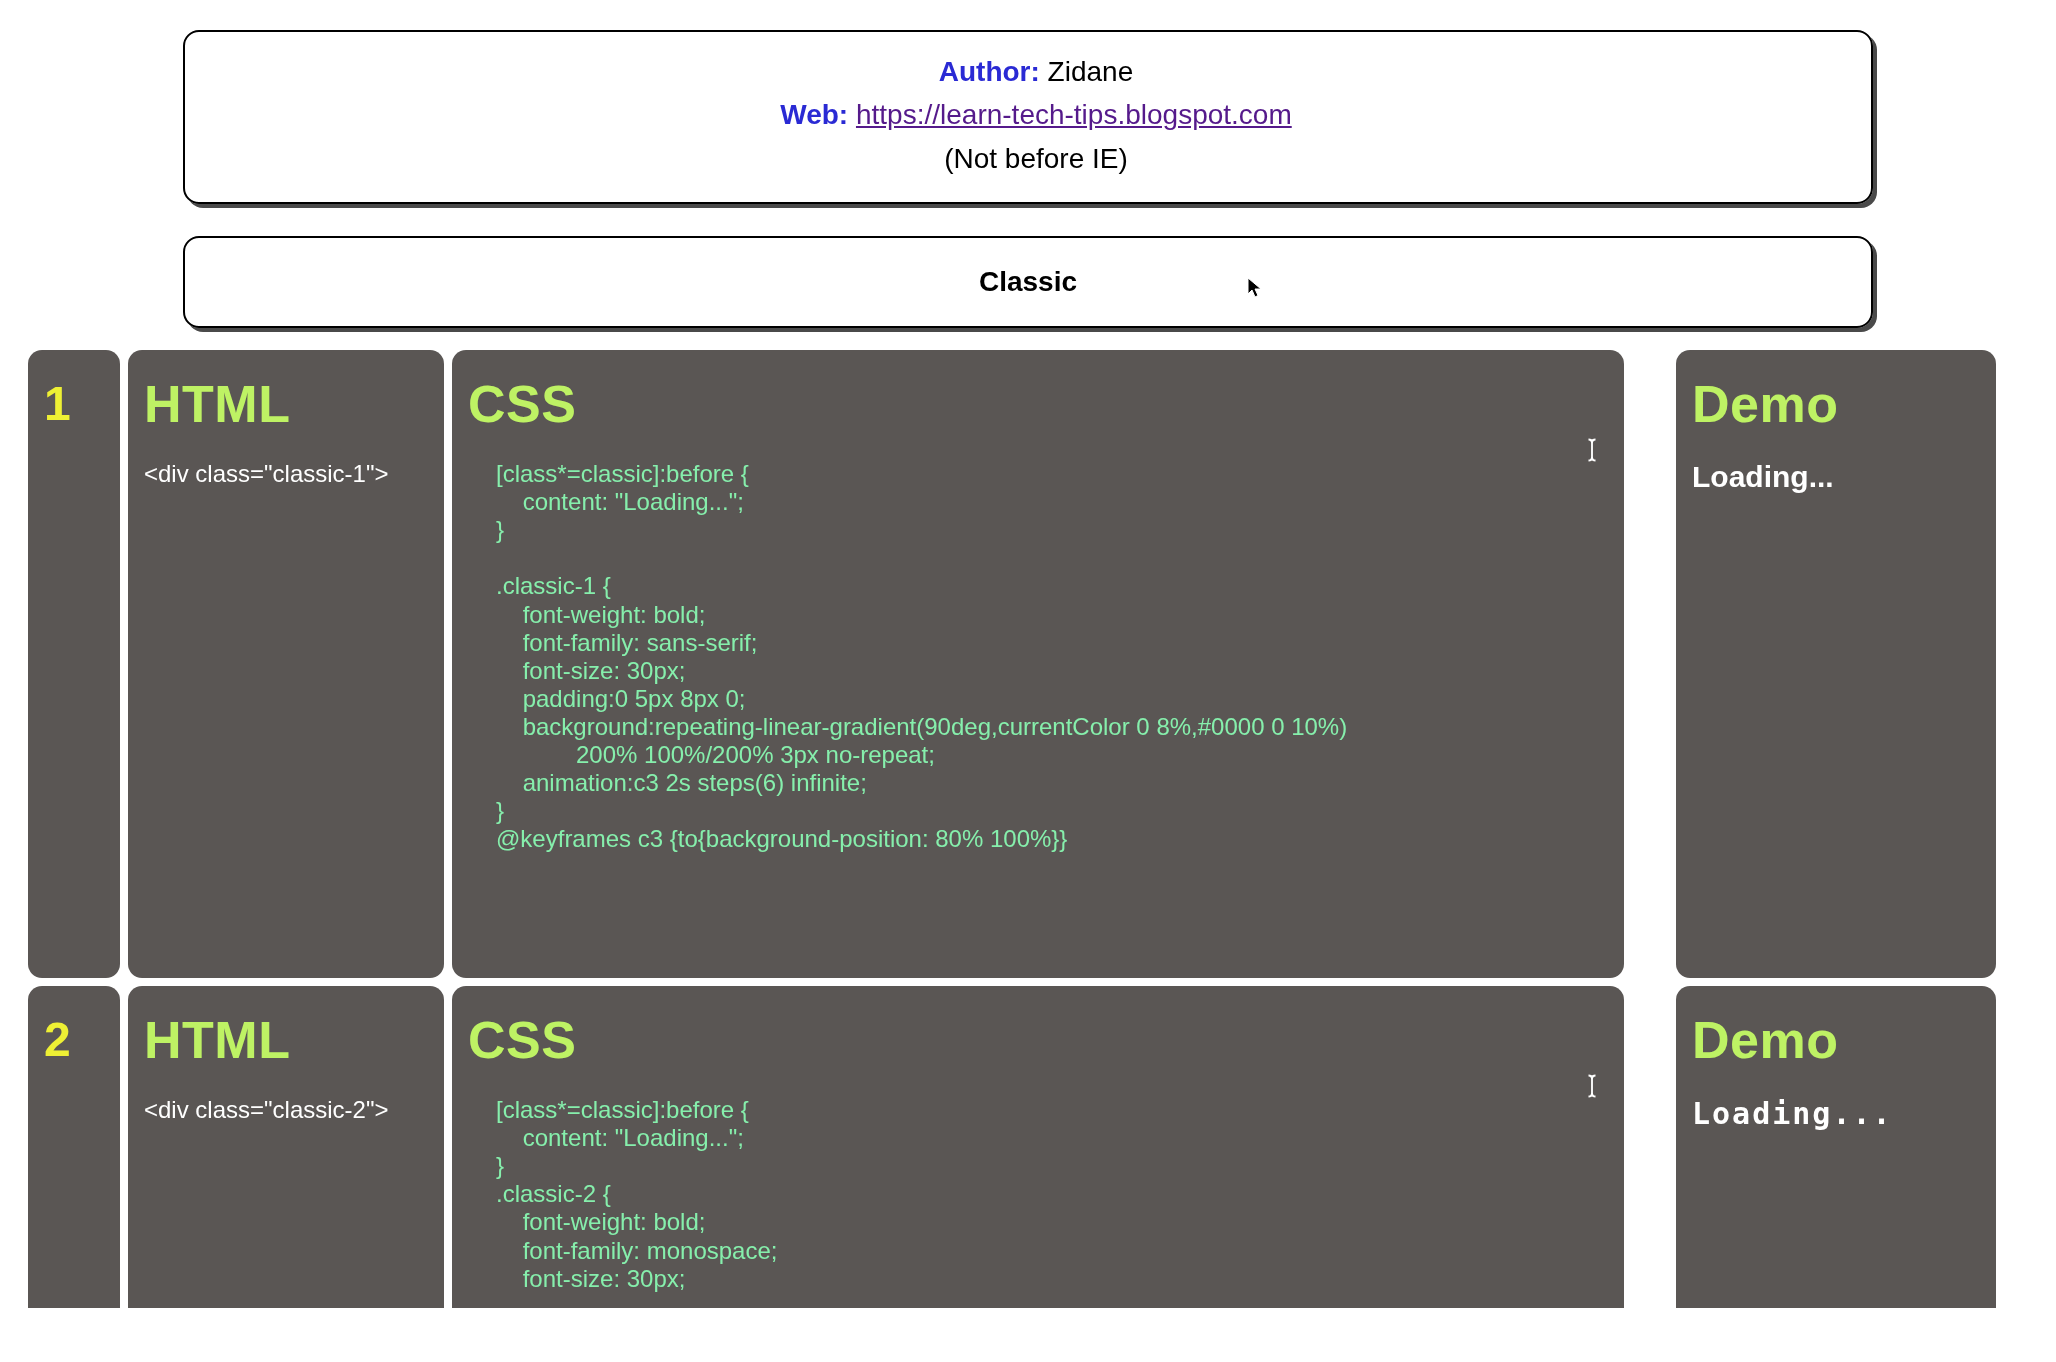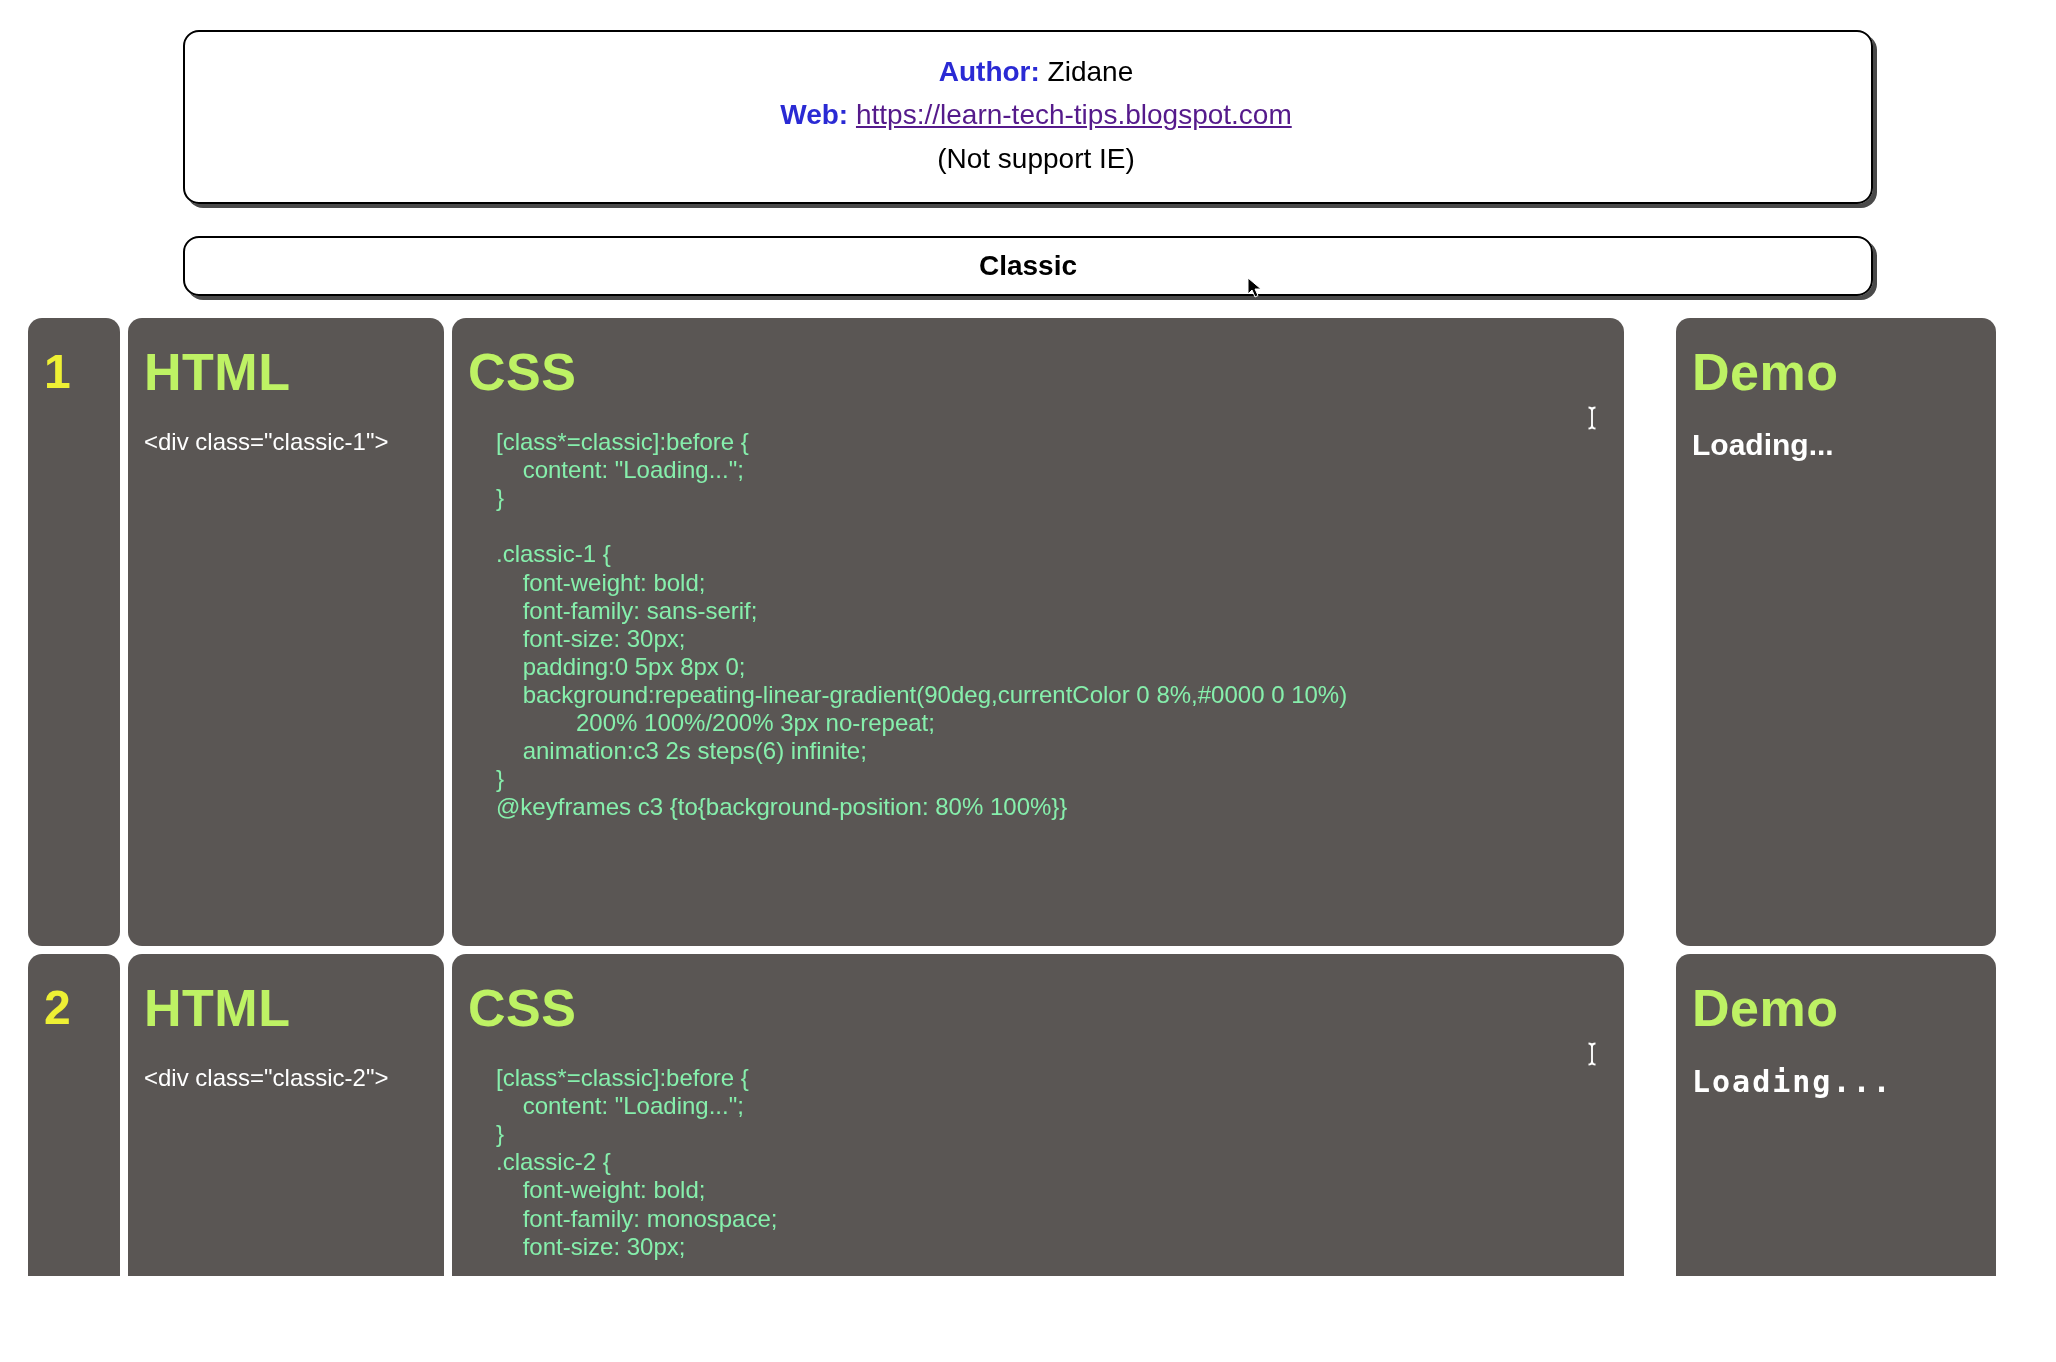--- a/index.html
+++ b/index.html
@@ -32,21 +32,21 @@
     color: #551a8b;
     text-decoration: underline;
     text-align: right;
   }
   .section-box {
     width: 1690px;
     margin: 0 auto 22px auto;
     border: 2px solid #000000;
     border-radius: 16px;
     box-shadow: 4px 4px 0 0 #4a4a4a;
-    padding: 12px 20px;
+    padding: 28px 20px;
     text-align: center;
   }
   .section-title {
     font-size: 28px;
     font-weight: bold;
     color: #000;
   }
   .table-wrap {
     width: 1968px;
     margin: 0 0 0 28px;
@@ -146,21 +146,21 @@
 
 <div class="info-box">
   <div class="info-line">
     <span class="info-label">Author:</span><span> Zidane</span>
   </div>
   <div class="info-line">
     <span class="info-label">Web:</span>
     <span> </span>
     <a class="info-link" href="#">https://learn-tech-tips.blogspot.com</a>
   </div>
-  <div class="info-line">(Not support IE)</div>
+  <div class="info-line">(Not before IE)</div>
 </div>
 
 <div class="section-box">
   <div class="section-title">Classic</div>
 </div>
 
 <div class="table-wrap">
 
   <div class="row row-1">
     <div class="cell cell-num">

